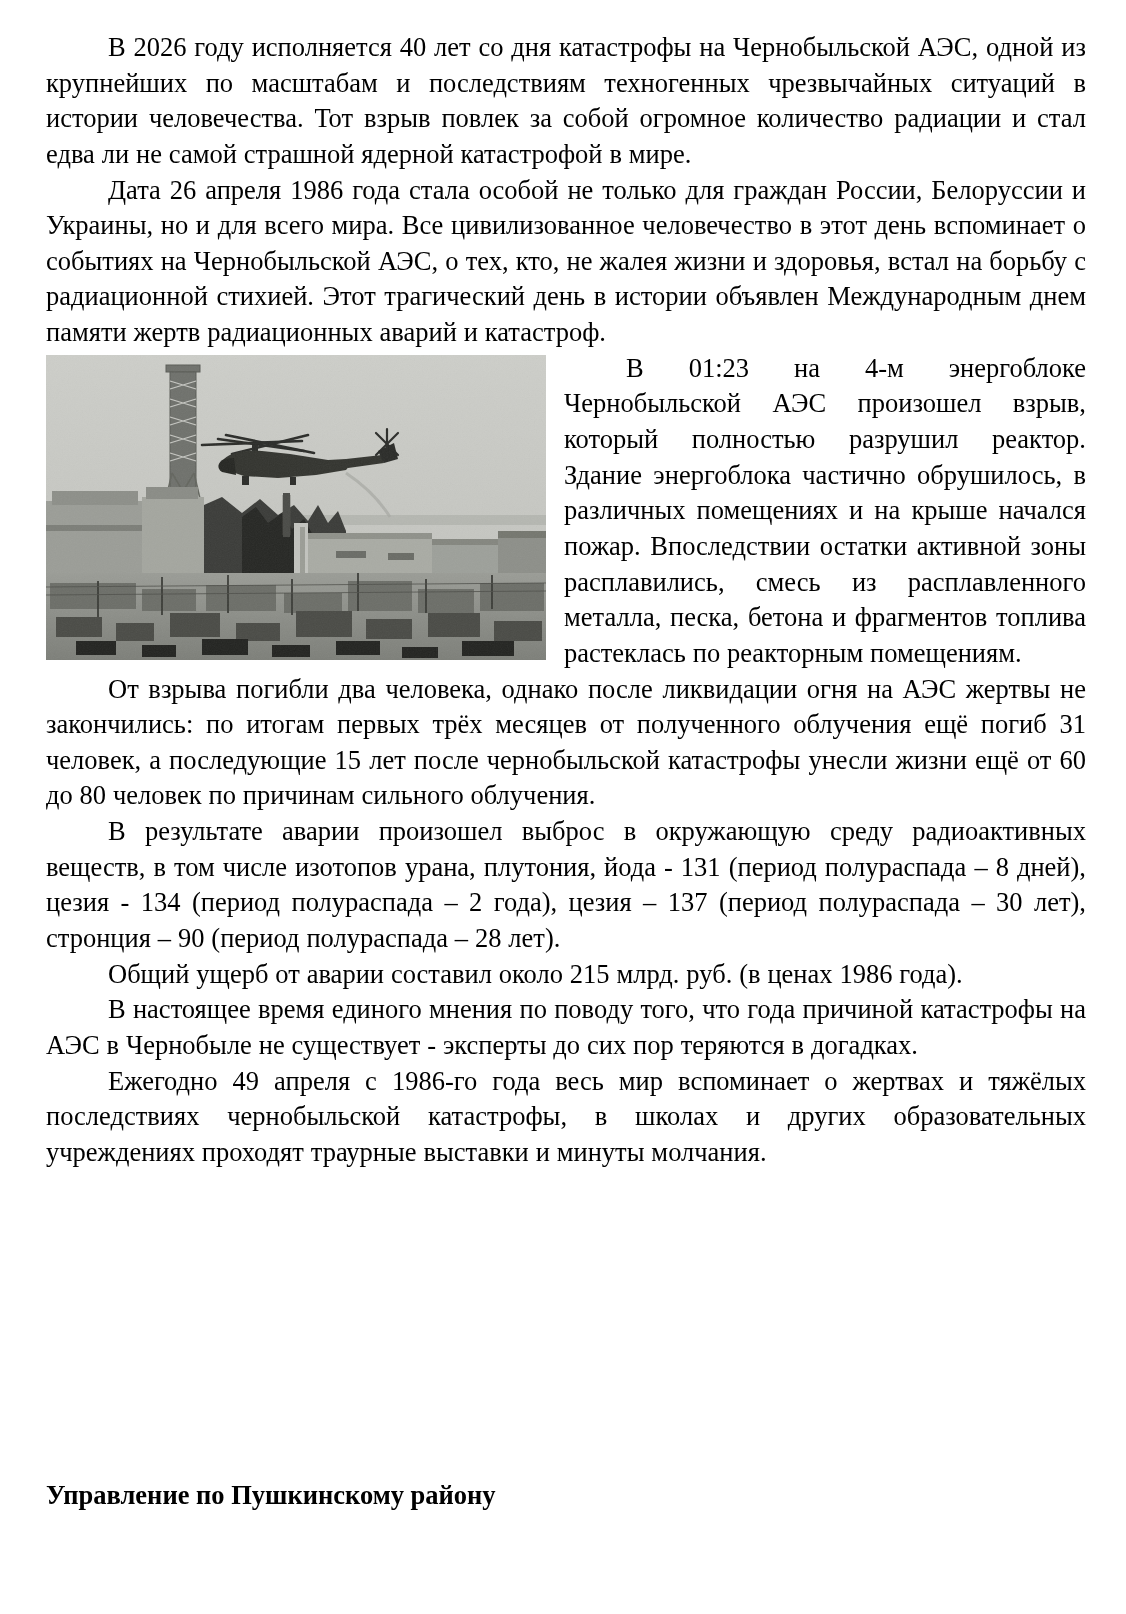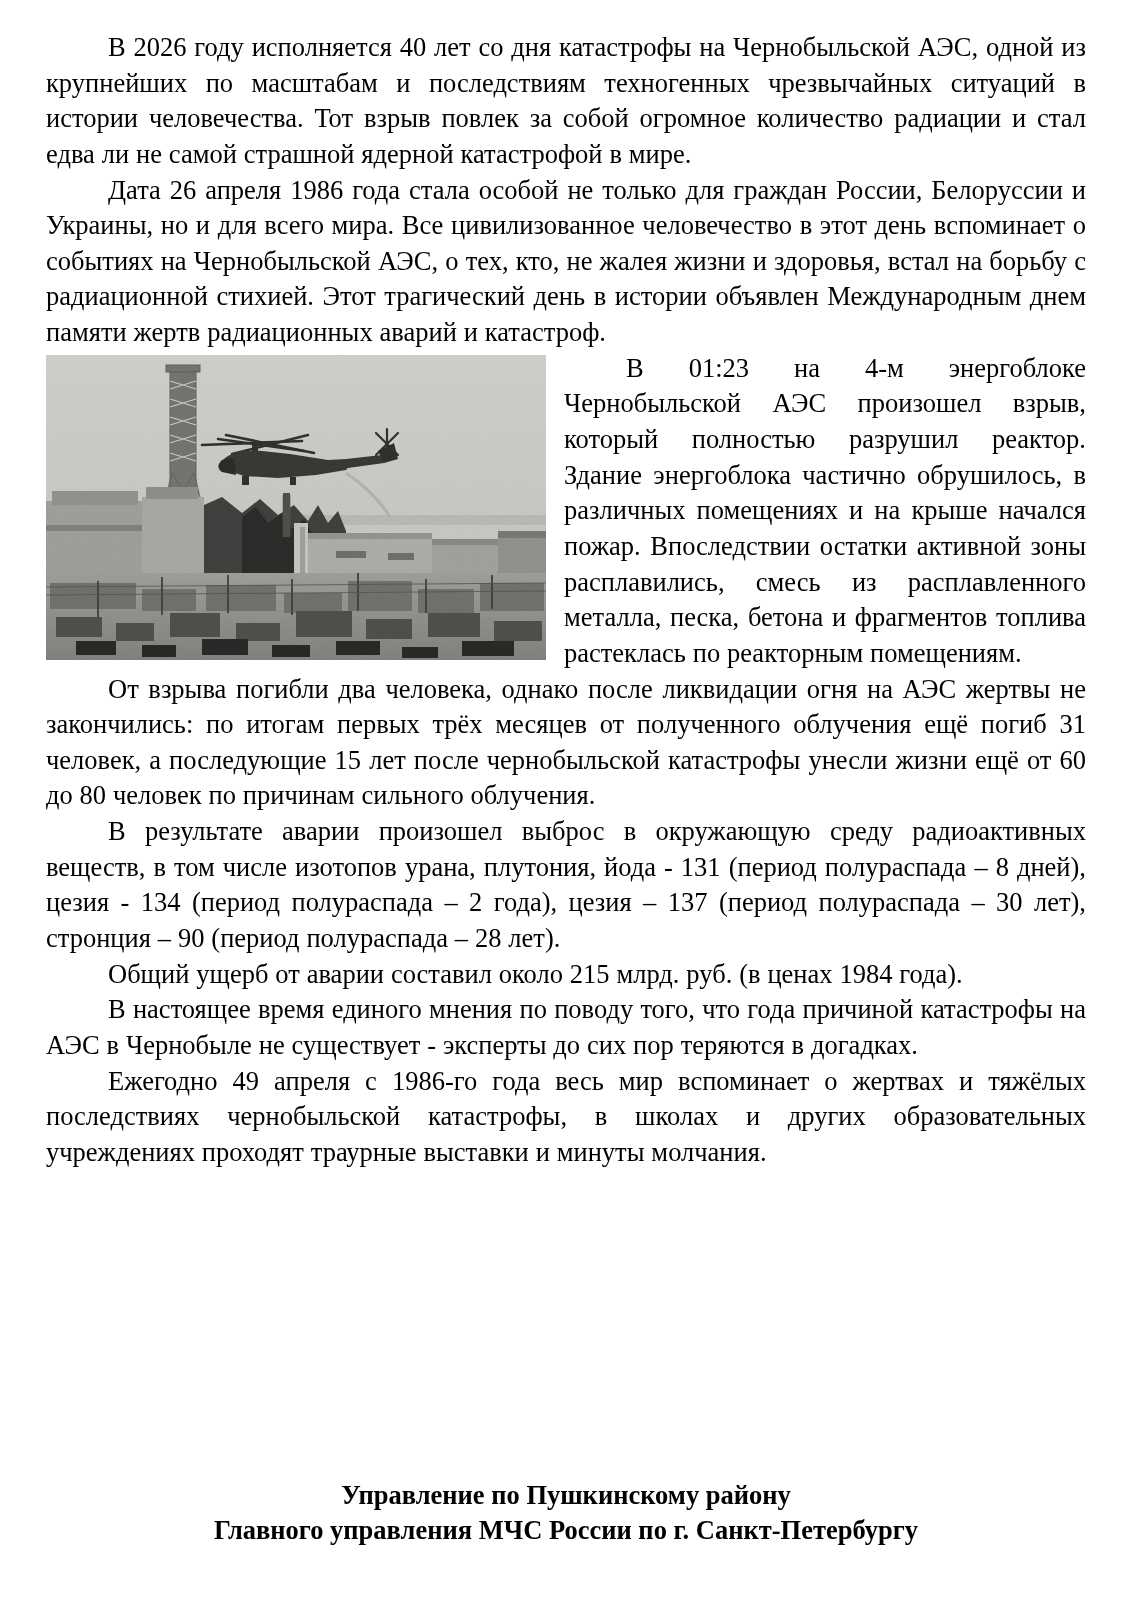--- a/index.html
+++ b/index.html
@@ -60,21 +60,21 @@
     display: block;
     width: 500px;
     height: 305px;
   }
 
   .footer {
     position: absolute;
     left: 46px;
     top: 1478px;
     width: 1040px;
-    text-align: center;
+    text-align: left;
   }
   .footer-line {
     font-size: 26.5px;
     font-weight: bold;
     line-height: 1.33;
     white-space: nowrap;
   }
 </style>
 </head>
 <body>
@@ -242,24 +242,23 @@
         <rect x="0" y="0" width="500" height="305" filter="url(#grain)" fill="none" opacity="0.35"></rect>
       </svg>
     </figure>
 
     <p class="para">В 01:23 на 4-м энергоблоке Чернобыльской АЭС произошел взрыв, который полностью разрушил реактор. Здание энергоблока частично обрушилось, в различных помещениях и на крыше начался пожар. Впоследствии остатки активной зоны расплавились, смесь из расплавленного металла, песка, бетона и фрагментов топлива растеклась по реакторным помещениям.</p>
 
     <div style="clear: both;"></div>
 
     <p class="para">От взрыва погибли два человека, однако после ликвидации огня на АЭС жертвы не закончились: по итогам первых трёх месяцев от полученного облучения ещё погиб 31 человек, а последующие 15 лет после чернобыльской катастрофы унесли жизни ещё от 60 до 80 человек по причинам сильного облучения.</p>
     <p class="para">В результате аварии произошел выброс в окружающую среду радиоактивных веществ, в том числе изотопов урана, плутония, йода - 131 (период полураспада – 8 дней), цезия - 134 (период полураспада – 2 года), цезия – 137 (период полураспада – 30 лет), стронция – 90 (период полураспада – 28 лет).</p>
-    <p class="para">Общий ущерб от аварии составил около 215 млрд. руб. (в ценах 1984 года).</p>
+    <p class="para">Общий ущерб от аварии составил около 215 млрд. руб. (в ценах 1986 года).</p>
     <p class="para">В настоящее время единого мнения по поводу того, что года причиной катастрофы на АЭС в Чернобыле не существует - эксперты до сих пор теряются в догадках.</p>
     <p class="para">Ежегодно 49 апреля с 1986-го года весь мир вспоминает о жертвах и тяжёлых последствиях чернобыльской катастрофы, в школах и других образовательных учреждениях проходят траурные выставки и минуты молчания.</p>
 
   </div>
 
   <div class="footer">
     <div class="footer-line">Управление по Пушкинскому району</div>
-    <div class="footer-line">Главного управления МЧС России по г. Санкт-Петербургу</div>
   </div>
 
 </div>
 
 </body></html>

